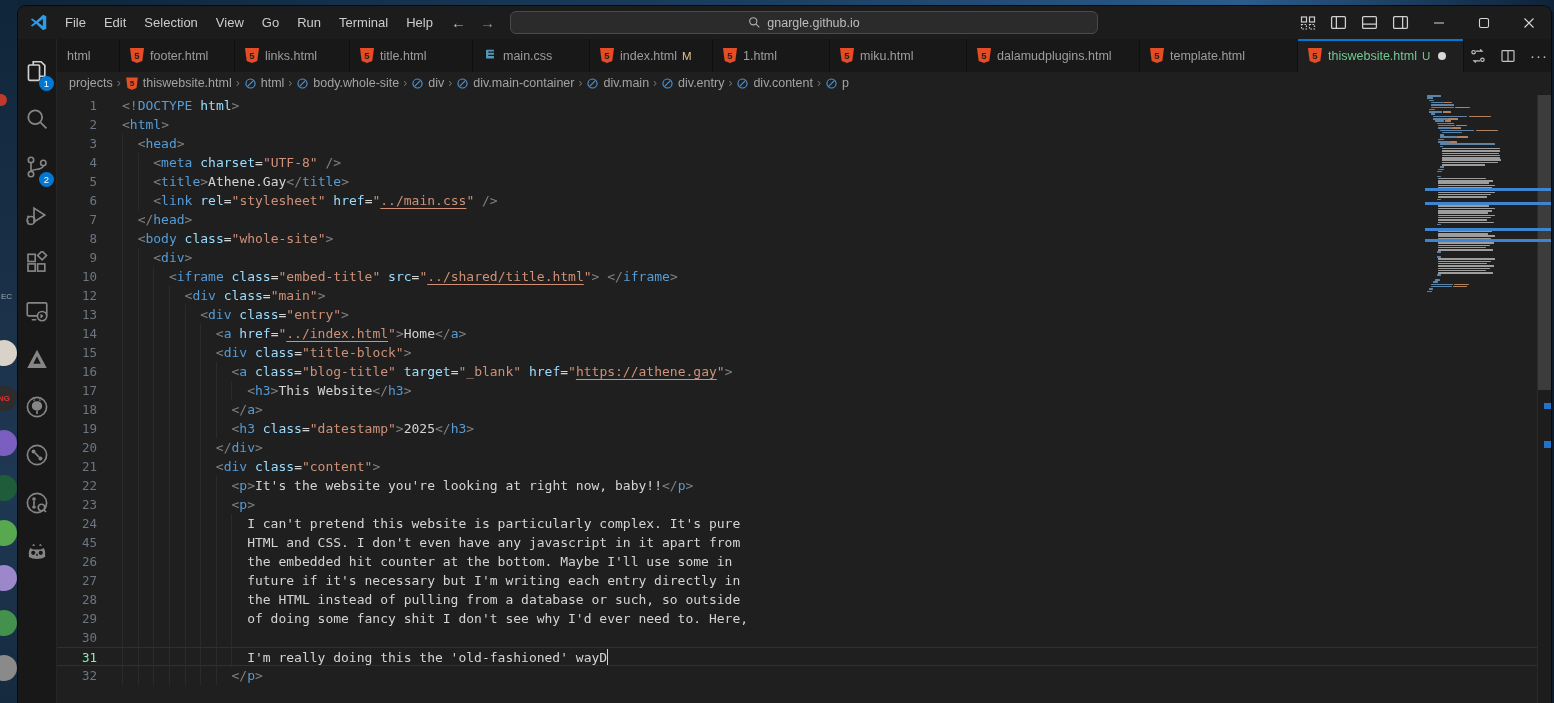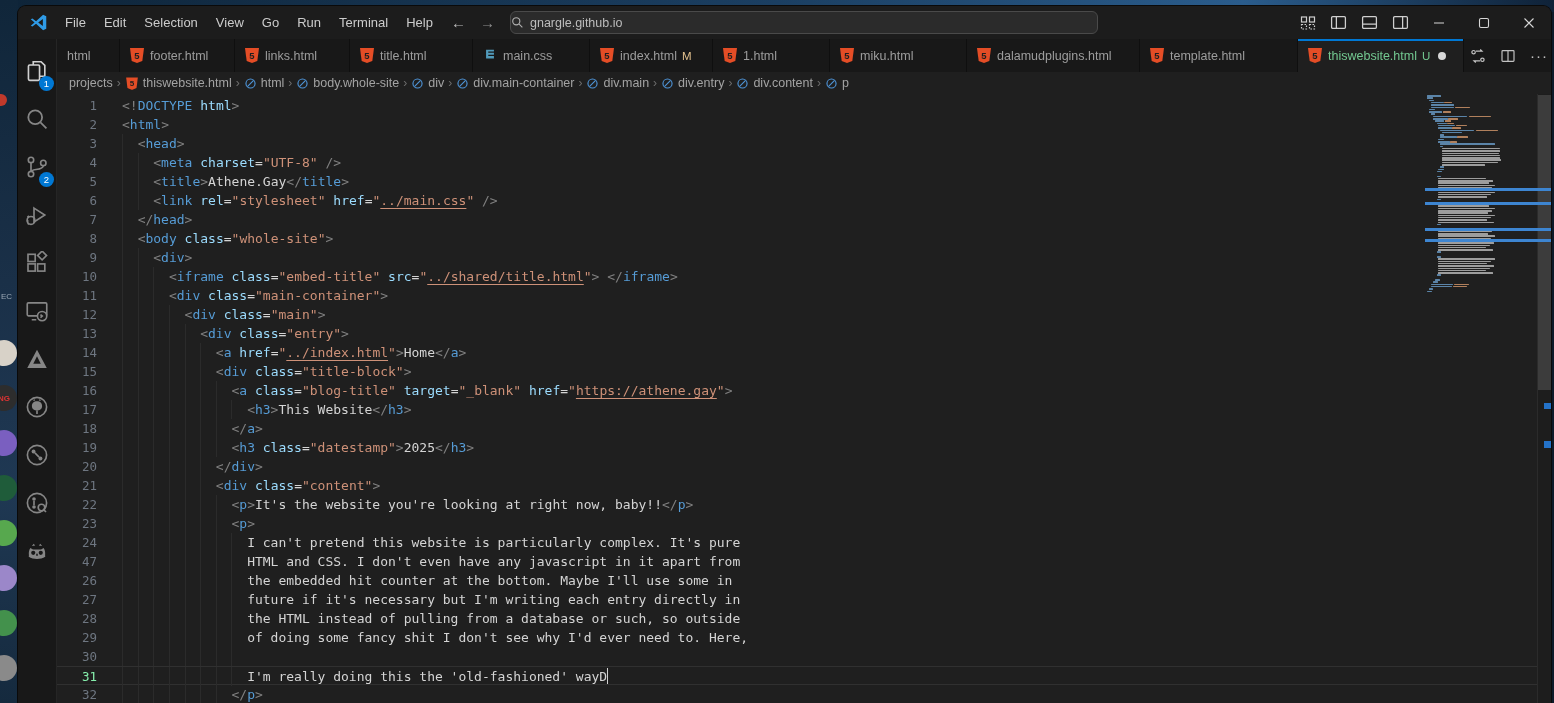--- a/index.html
+++ b/index.html
@@ -11,21 +11,21 @@
   .dock .reddot{position:absolute;left:-5px;top:94px;width:12px;height:12px;border-radius:50%;background:#c0392b}
 
   .win{position:absolute;left:18px;top:6px;width:1533px;height:697px;background:#1f1f1f;border-radius:8px 8px 0 0;overflow:hidden;box-shadow:0 0 0 1px #0a0a0a}
 
   
   .titlebar{position:relative;height:33px;background:#1c1c1c}
   .vslogo{position:absolute;left:11px;top:7px;width:19px;height:19px}
   .menus{position:absolute;left:38px;top:0;height:33px;display:flex;align-items:center;color:#cccccc;font-size:13px}
   .menus span{padding:0 9px;cursor:default}
   .navarrows{position:absolute;left:433px;top:0;height:33px;display:flex;align-items:center;gap:14px;font-size:15px}
-  .cmdcenter{position:absolute;left:492px;top:5px;width:588px;height:23px;background:#2b2b2b;border:1px solid #4a4a4a;border-radius:6px;color:#bdbdbd;font-size:12.5px;display:flex;align-items:center;justify-content:flex-start;gap:6px}
+  .cmdcenter{position:absolute;left:492px;top:5px;width:588px;height:23px;background:#2b2b2b;border:1px solid #4a4a4a;border-radius:6px;color:#bdbdbd;font-size:12.5px;display:flex;align-items:center;justify-content:center;gap:6px}
   .tb-right{position:absolute;right:0;top:0;height:33px;display:flex;align-items:center}
   .layicon{padding:0 7px;color:#cfcfcf;display:flex;align-items:center}
   .winbtn{width:45px;height:33px;display:flex;align-items:center;justify-content:center;color:#d6d6d6}
 
   
   .bodyrow{position:absolute;left:0;top:33px;right:0;bottom:0}
   .activity{position:absolute;left:0;top:0;width:39px;height:100%;background:#181818;border-right:1px solid #252525;padding-top:8px}
   .act{width:38px;height:48px;display:flex;align-items:center;justify-content:center;color:#868686;position:relative}
   .act.bright{color:#d0d0d0}
   .act .abadge{position:absolute;right:2px;bottom:4px;min-width:15px;height:15px;border-radius:8px;background:#0078d4;color:#fff;font-size:9.5px;display:flex;align-items:center;justify-content:center;padding:0 3px}
@@ -437,24 +437,20 @@
             </div>
             <div class="row">
               <span class="ln">9</span>
               <span class="line"><span class="ind"></span><span class="ind"></span><span class="tk-p">&lt;</span><span class="tk-t">div</span><span class="tk-p">&gt;</span></span>
             </div>
             <div class="row">
               <span class="ln">10</span>
               <span class="line"><span class="ind"></span><span class="ind"></span><span class="ind"></span><span class="tk-p">&lt;</span><span class="tk-t">iframe</span><span class="tk-a"> class</span><span class="tk-o">=</span><span class="tk-s">"embed-title"</span><span class="tk-a"> src</span><span class="tk-o">=</span><span class="tk-q">"</span><span class="tk-lk">../shared/title.html</span><span class="tk-q">"</span><span class="tk-p">&gt;</span><span class="tk-x"> </span><span class="tk-p">&lt;/</span><span class="tk-t">iframe</span><span class="tk-p">&gt;</span></span>
             </div>
             <div class="row">
-              <span class="ln">11</span>
-              <span class="line"><span class="ind"></span><span class="ind"></span><span class="ind"></span><span class="tk-p">&lt;</span><span class="tk-t">div</span><span class="tk-a"> class</span><span class="tk-o">=</span><span class="tk-s">"main-container"</span><span class="tk-p">&gt;</span></span>
-            </div>
-            <div class="row">
               <span class="ln">12</span>
               <span class="line"><span class="ind"></span><span class="ind"></span><span class="ind"></span><span class="ind"></span><span class="tk-p">&lt;</span><span class="tk-t">div</span><span class="tk-a"> class</span><span class="tk-o">=</span><span class="tk-s">"main"</span><span class="tk-p">&gt;</span></span>
             </div>
             <div class="row">
               <span class="ln">13</span>
               <span class="line"><span class="ind"></span><span class="ind"></span><span class="ind"></span><span class="ind"></span><span class="ind"></span><span class="tk-p">&lt;</span><span class="tk-t">div</span><span class="tk-a"> class</span><span class="tk-o">=</span><span class="tk-s">"entry"</span><span class="tk-p">&gt;</span></span>
             </div>
             <div class="row">
               <span class="ln">14</span>
               <span class="line"><span class="ind"></span><span class="ind"></span><span class="ind"></span><span class="ind"></span><span class="ind"></span><span class="ind"></span><span class="tk-p">&lt;</span><span class="tk-t">a</span><span class="tk-a"> href</span><span class="tk-o">=</span><span class="tk-q">"</span><span class="tk-lk">../index.html</span><span class="tk-q">"</span><span class="tk-p">&gt;</span><span class="tk-x">Home</span><span class="tk-p">&lt;/</span><span class="tk-t">a</span><span class="tk-p">&gt;</span></span>
@@ -493,21 +489,21 @@
             </div>
             <div class="row">
               <span class="ln">23</span>
               <span class="line"><span class="ind"></span><span class="ind"></span><span class="ind"></span><span class="ind"></span><span class="ind"></span><span class="ind"></span><span class="ind"></span><span class="tk-p">&lt;</span><span class="tk-t">p</span><span class="tk-p">&gt;</span></span>
             </div>
             <div class="row">
               <span class="ln">24</span>
               <span class="line"><span class="ind"></span><span class="ind"></span><span class="ind"></span><span class="ind"></span><span class="ind"></span><span class="ind"></span><span class="ind"></span><span class="ind"></span><span class="tk-x">I can't pretend this website is particularly complex. It's pure</span></span>
             </div>
             <div class="row">
-              <span class="ln">47</span>
+              <span class="ln">45</span>
               <span class="line"><span class="ind"></span><span class="ind"></span><span class="ind"></span><span class="ind"></span><span class="ind"></span><span class="ind"></span><span class="ind"></span><span class="ind"></span><span class="tk-x">HTML and CSS. I don't even have any javascript in it apart from</span></span>
             </div>
             <div class="row">
               <span class="ln">26</span>
               <span class="line"><span class="ind"></span><span class="ind"></span><span class="ind"></span><span class="ind"></span><span class="ind"></span><span class="ind"></span><span class="ind"></span><span class="ind"></span><span class="tk-x">the embedded hit counter at the bottom. Maybe I'll use some in</span></span>
             </div>
             <div class="row">
               <span class="ln">27</span>
               <span class="line"><span class="ind"></span><span class="ind"></span><span class="ind"></span><span class="ind"></span><span class="ind"></span><span class="ind"></span><span class="ind"></span><span class="ind"></span><span class="tk-x">future if it's necessary but I'm writing each entry directly in</span></span>
             </div>

